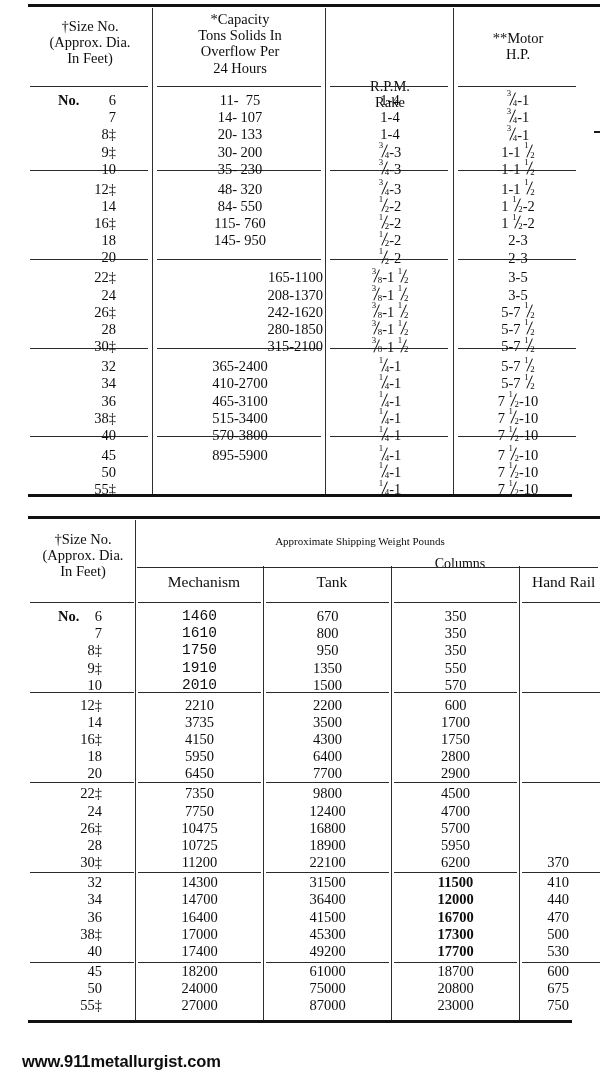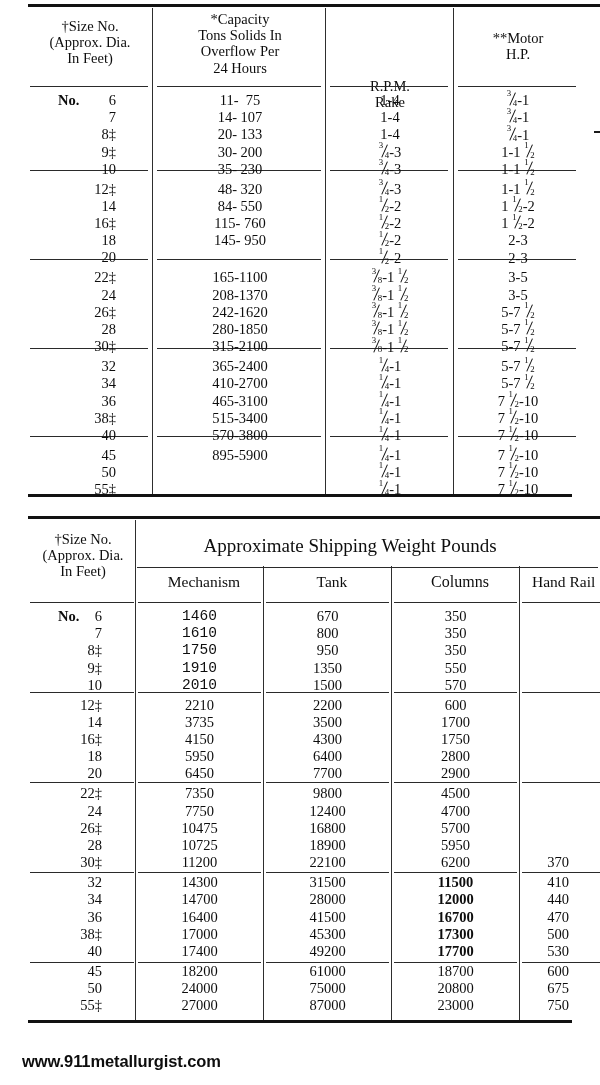--- a/index.html
+++ b/index.html
@@ -236,21 +236,21 @@
         <span class="row">20- 133</span>
         <span class="row">30- 200</span>
         <span class="row">35- 230</span>
       </div>
       <div style="position: absolute; left: 0px; right: 0px; top: 88.6px;">
         <span class="row">48- 320</span>
         <span class="row">84- 550</span>
         <span class="row">115- 760</span>
         <span class="row">145- 950</span>
       </div>
-      <div style="position: absolute; left: 0px; right: 0px; top: 177.4px;">
+      <div style="position: absolute; left: 0px; right: 0px; top: 177.4px; text-align: right;">
         <span class="row">165-1100</span>
         <span class="row">208-1370</span>
         <span class="row">242-1620</span>
         <span class="row">280-1850</span>
         <span class="row">315-2100</span>
       </div>
       <div style="position: absolute; left: 0px; right: 0px; top: 266.2px;">
         <span class="row">365-2400</span>
         <span class="row">410-2700</span>
         <span class="row">465-3100</span>
@@ -337,25 +337,25 @@
   <div class="edge-mark" style="left:594px; top:131px; width:6px; height:2px;"></div>
 
   <div class="rule-top" style="top:516px;"></div>
 
   <div class="hcell" style="left:28px; top:531px; width:110px;">
     <span class="ln">†Size No.</span>
     <span class="ln">(Approx. Dia.</span>
     <span class="ln">In Feet)</span>
   </div>
 
-  <div class="hcell" style="left:130px; top:535px; width:440px; font-size:19px;">Approximate  Shipping  Weight  Pounds</div>
+  <div class="hcell" style="left:140px; top:535px; width:440px; font-size:11px;">Approximate  Shipping  Weight  Pounds</div>
 
   <div class="hcell" style="left:140px; top:573px; width:128px; font-size:15.5px;">Mechanism</div>
   <div class="hcell" style="left:268px; top:573px; width:128px; font-size:15.5px;">Tank</div>
-  <div class="hcell" style="left:396px; top:573px; width:128px; font-size:16px;">Columns</div>
+  <div class="hcell" style="left:396px; top:556px; width:128px; font-size:14px;">Columns</div>
   <div class="hcell" style="left:524px; top:573px; width:120px; font-size:15.5px; text-align:left; padding-left:8px;">Hand Rail</div>
 
   <div class="vrule" style="left:135px; top:520px; height:500px;"></div>
   <div class="vrule" style="left:263px; top:566px; height:454px;"></div>
   <div class="vrule" style="left:391px; top:566px; height:454px;"></div>
   <div class="vrule" style="left:519px; top:566px; height:454px;"></div>
 
   <div class="rule-thin" style="left:137px; top:567px; width:461px;"></div>
 
   <div class="rule-thin" style="left:30px;  top:602px; width:104px;"></div>
@@ -475,21 +475,21 @@
       </div>
       <div style="position: absolute; left: 0px; right: 0px; top: 177.4px;">
         <span class="row">9800</span>
         <span class="row">12400</span>
         <span class="row">16800</span>
         <span class="row">18900</span>
         <span class="row">22100</span>
       </div>
       <div style="position: absolute; left: 0px; right: 0px; top: 266.2px;">
         <span class="row">31500</span>
-        <span class="row">28000</span>
+        <span class="row">36400</span>
         <span class="row">41500</span>
         <span class="row">45300</span>
         <span class="row">49200</span>
       </div>
       <div style="position: absolute; left: 0px; right: 0px; top: 354.6px;">
         <span class="row">61000</span>
         <span class="row">75000</span>
         <span class="row">87000</span>
       </div>
     </div>

